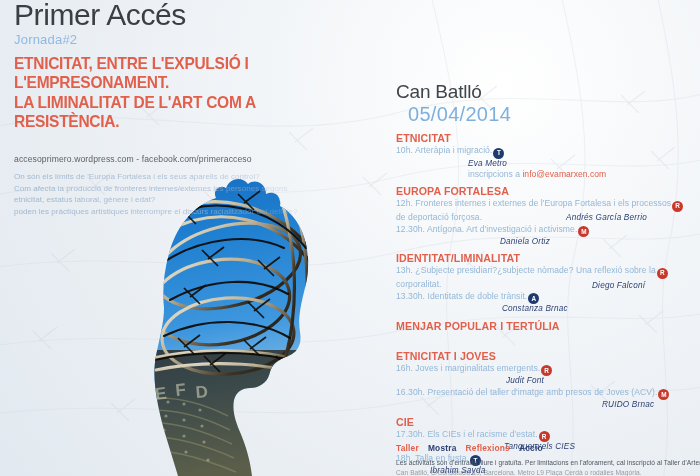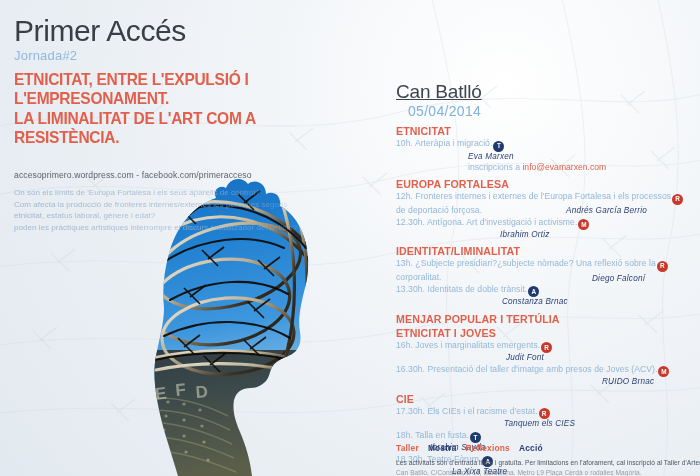--- a/index.html
+++ b/index.html
@@ -16,21 +16,21 @@
 
   
   .wire-wm{position:absolute;inset:0;opacity:.30;pointer-events:none;}
   .wire-wm svg{width:100%;height:100%;display:block;}
 
   
   .art{position:absolute;left:60px;top:150px;width:330px;height:326px;}
   .art svg{display:block;width:100%;height:100%;}
 
   
-  .left-text{position:absolute;left:14px;top:16px;width:370px;z-index:6;}
+  .left-text{position:absolute;left:14px;top:0;width:370px;z-index:6;}
   .brand{
     font-size:30px;line-height:1;letter-spacing:-.4px;color:#3a3f45;
     font-weight:400;
   }
   .jornada{
     font-size:13px;color:#8fb9e0;margin-top:2px;letter-spacing:.2px;
   }
   .headline{
     margin-top:7px;color:#e2604b;
     font-size:16.5px;line-height:1.18;font-weight:700;
@@ -44,22 +44,22 @@
   .blurb{
     margin-top:7px;font-size:8.1px;line-height:1.45;
     color:#9db4cd;
     -webkit-mask-image:linear-gradient(to right,rgba(0,0,0,.95) 0%,rgba(0,0,0,.75) 48%,rgba(0,0,0,.28) 78%,rgba(0,0,0,0) 100%);
     mask-image:linear-gradient(to right,rgba(0,0,0,.95) 0%,rgba(0,0,0,.75) 48%,rgba(0,0,0,.28) 78%,rgba(0,0,0,0) 100%);
   }
   .blurb div{white-space:nowrap;}
 
   
   .prog{position:absolute;left:396px;top:82px;width:300px;z-index:6;}
-  .venue{font-size:19px;color:#40454c;line-height:1.05;letter-spacing:-.2px;text-decoration:underline;}
-  .date{font-size:14px;color:#7fb0dd;margin:1px 0 6px 12px;letter-spacing:.3px;}
+  .venue{font-size:19px;color:#40454c;line-height:1.05;letter-spacing:-.2px;}
+  .date{font-size:20px;color:#7fb0dd;margin:1px 0 6px 12px;letter-spacing:.3px;}
 
   .sec{margin-top:5px;}
   .sec-title{
     color:#e2604b;font-size:11.2px;font-weight:700;letter-spacing:.1px;
     font-family:"Liberation Sans Narrow","Liberation Sans",sans-serif;
     transform:scaleX(.95);transform-origin:left center;
     margin-bottom:1px;
   }
   .line{
     position:relative;color:#93b7d8;font-size:8.6px;line-height:1.32;
@@ -274,55 +274,55 @@
 
   <div class="prog">
     <div class="venue">Can Batlló</div>
     <div class="date">05/04/2014</div>
 
     <div class="sec">
       <div class="sec-title">ETNICITAT</div>
       <div class="line">
         <span>10h. Arteràpia i migració.</span><span class="badge b-T">T</span>
       </div>
-      <div class="speaker" style="margin-left:72px">Eva Marxen</div>
+      <div class="speaker" style="margin-left:72px">Eva Metro</div>
       <div class="sub" style="margin-left:72px"><span>inscripcions a </span><span class="email">info@evamarxen.com</span></div>
     </div>
 
     <div class="sec">
       <div class="sec-title">EUROPA FORTALESA</div>
       <div class="line">
         <span>12h. Fronteres internes i externes de l'Europa Fortalesa i els processos</span><span class="badge b-R">R</span>
       </div>
       <div class="line">de deportació forçosa.</div>
       <div class="speaker" style="margin-left:170px;margin-top:-10px">Andrés García Berrio</div>
       <div class="line">
         <span>12.30h. Antígona. Art d'investigació i activisme.</span><span class="badge b-Mr">M</span>
       </div>
-      <div class="speaker" style="margin-left:104px">Ibrahim Ortiz</div>
+      <div class="speaker" style="margin-left:104px">Daniela Ortiz</div>
     </div>
 
     <div class="sec">
       <div class="sec-title">IDENTITAT/LIMINALITAT</div>
       <div class="line">
         <span>13h. ¿Subjecte presidiari?¿subjecte nòmade? Una reflexió sobre la</span><span class="badge b-R">R</span>
       </div>
       <div class="line">corporalitat.</div>
       <div class="speaker" style="margin-left:196px;margin-top:-10px">Diego Falconí</div>
       <div class="line">
         <span>13.30h. Identitats de doble trànsit.</span><span class="badge b-A">A</span>
       </div>
       <div class="speaker" style="margin-left:106px">Constanza Brnac</div>
     </div>
 
     <div class="sec">
       <div class="sec-title">MENJAR POPULAR I TERTÚLIA</div>
     </div>
 
-    <div class="sec" style="margin-top:2px">
+    <div class="sec" style="margin-top:18px">
       <div class="sec-title">ETNICITAT I JOVES</div>
       <div class="line">
         <span>16h. Joves i marginalitats emergents.</span><span class="badge b-R">R</span>
       </div>
       <div class="speaker" style="margin-left:110px">Judit Font</div>
       <div class="line">
         <span>16.30h. Presentació del taller d'imatge amb presos de Joves (ACV).</span><span class="badge b-Mr">M</span>
       </div>
       <div class="speaker" style="margin-left:206px">RUIDO Brnac</div>
     </div>

